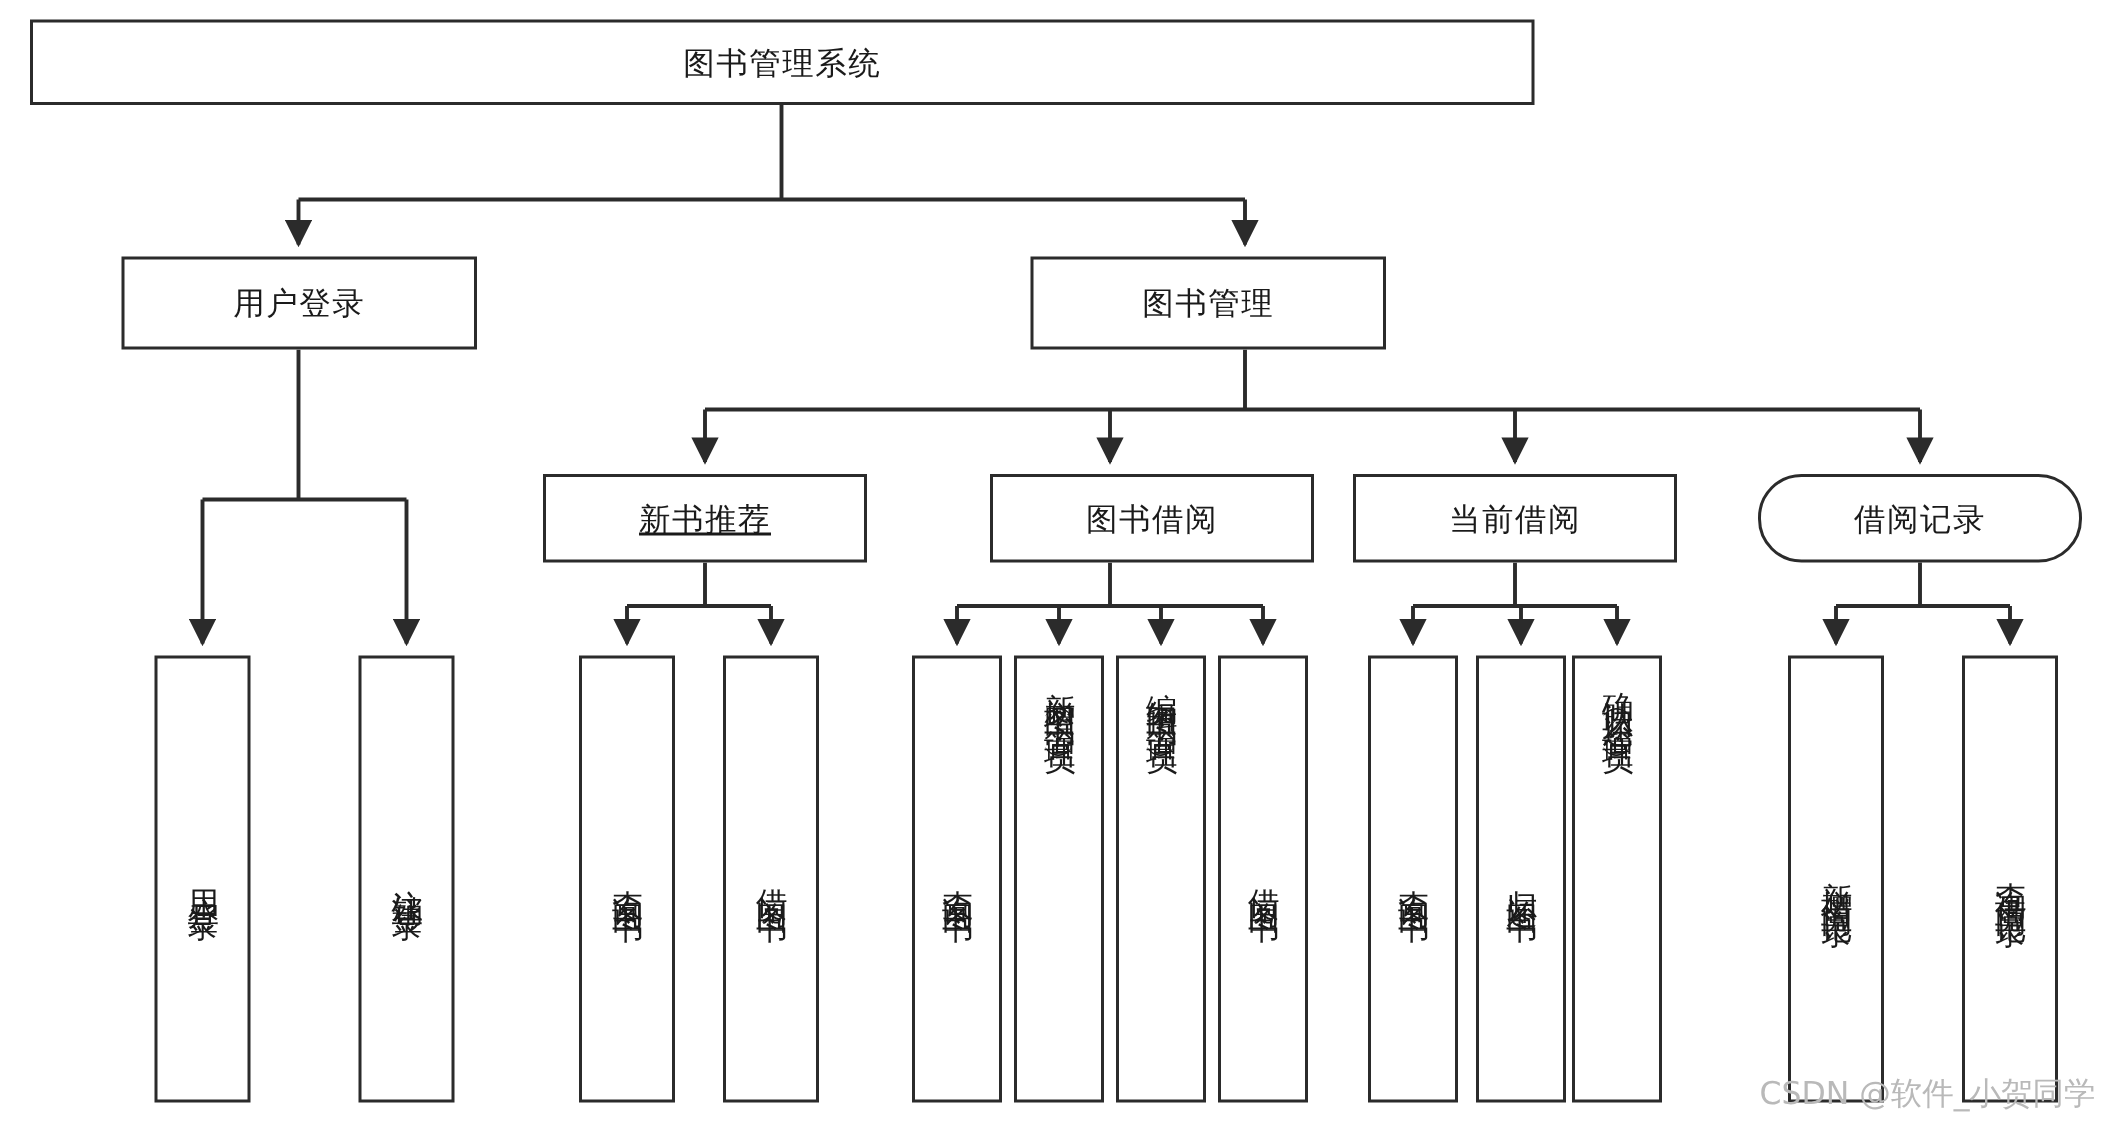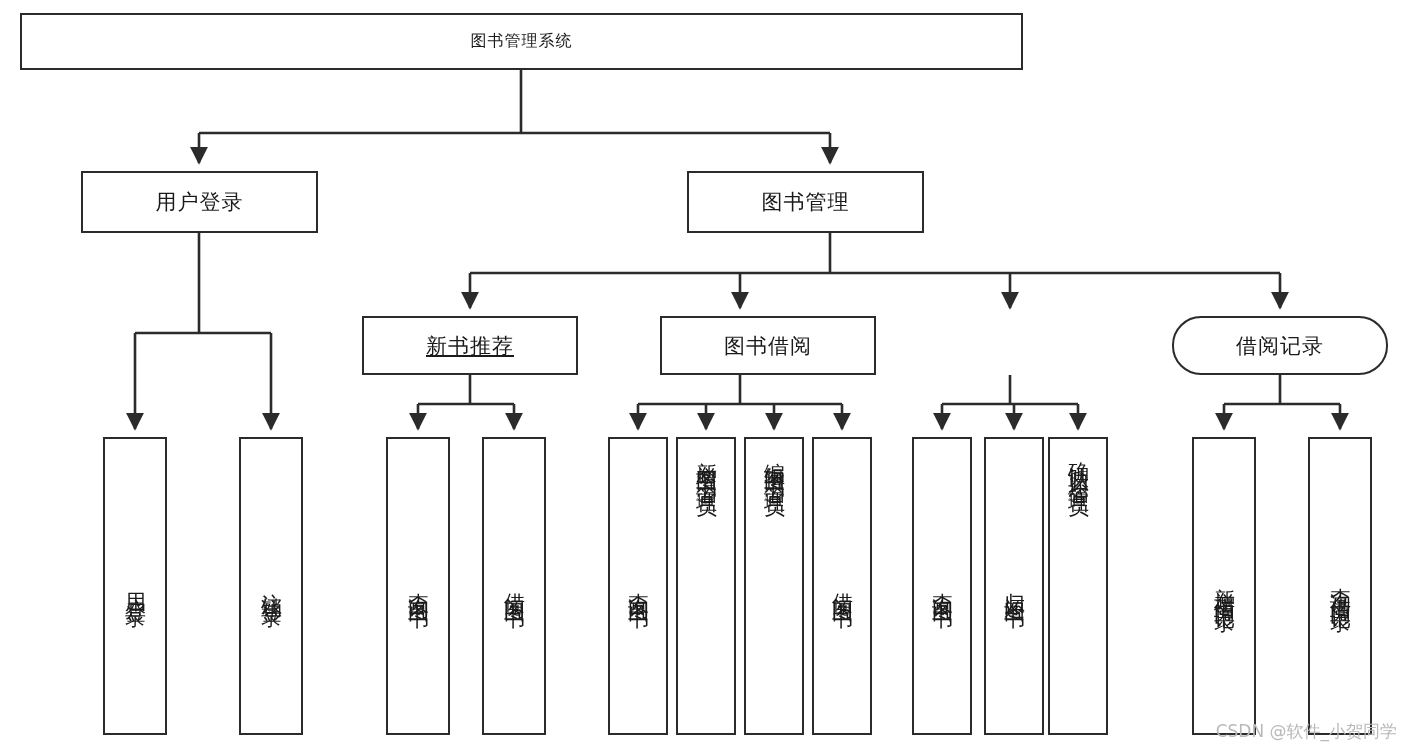--- a/index.html
+++ b/index.html
@@ -34,42 +34,42 @@
     display: flex;
     align-items: center;
     justify-content: center;
     color: #1a1a1a;
   }
   .node-h {
     font-size: 21px;
     letter-spacing: 1px;
     white-space: nowrap;
   }
-  .node-root { font-size: 16px; }
+  .node-root { font-size: 21px; }
   .node-v {
     writing-mode: vertical-rl;
     text-orientation: upright;
     font-size: 21px;
     letter-spacing: 5px;
     line-height: 1;
     white-space: nowrap;
   }
   .leaf {
     align-items: center;
     justify-content: center;
   }
   .leaf.top {
     align-items: flex-start;
     padding-top: 6px;
   }
   .watermark {
     position: absolute;
     right: 8px;
     bottom: 4px;
-    font-size: 17px;
+    font-size: 21px;
     color: #b9b9b9;
     white-space: nowrap;
     font-family: "DejaVu Sans", "Liberation Sans", sans-serif;
   }
 </style>
 </head>
 <body>
 
 <div id="diagram-root">
 
@@ -133,20 +133,23 @@
   <div class="node node-h" style="left:687px; top:171px; width:237px; height:62px;">
     <span>图书管理</span>
   </div>
 
   <div class="node node-h" style="left:362px; top:316px; width:216px; height:59px;text-decoration:underline;">
     <span>新书推荐</span>
   </div>
   <div class="node node-h" style="left:660px; top:316px; width:216px; height:59px;">
     <span>图书借阅</span>
   </div>
+  <div class="node node-h" style="left:902px; top:316px; width:216px; height:59px;">
+    <span>当前借阅</span>
+  </div>
   <div class="node node-h" style="left:1172px; top:316px; width:216px; height:59px;border-radius:29px;">
     <span>借阅记录</span>
   </div>
 
   <div class="node leaf" style="left:103px; top:437px; width:64px; height:298px;">
     <span class="node-v">用户登录</span>
   </div>
   <div class="node leaf" style="left:239px; top:437px; width:64px; height:298px;">
     <span class="node-v">注销登录</span>
   </div>

